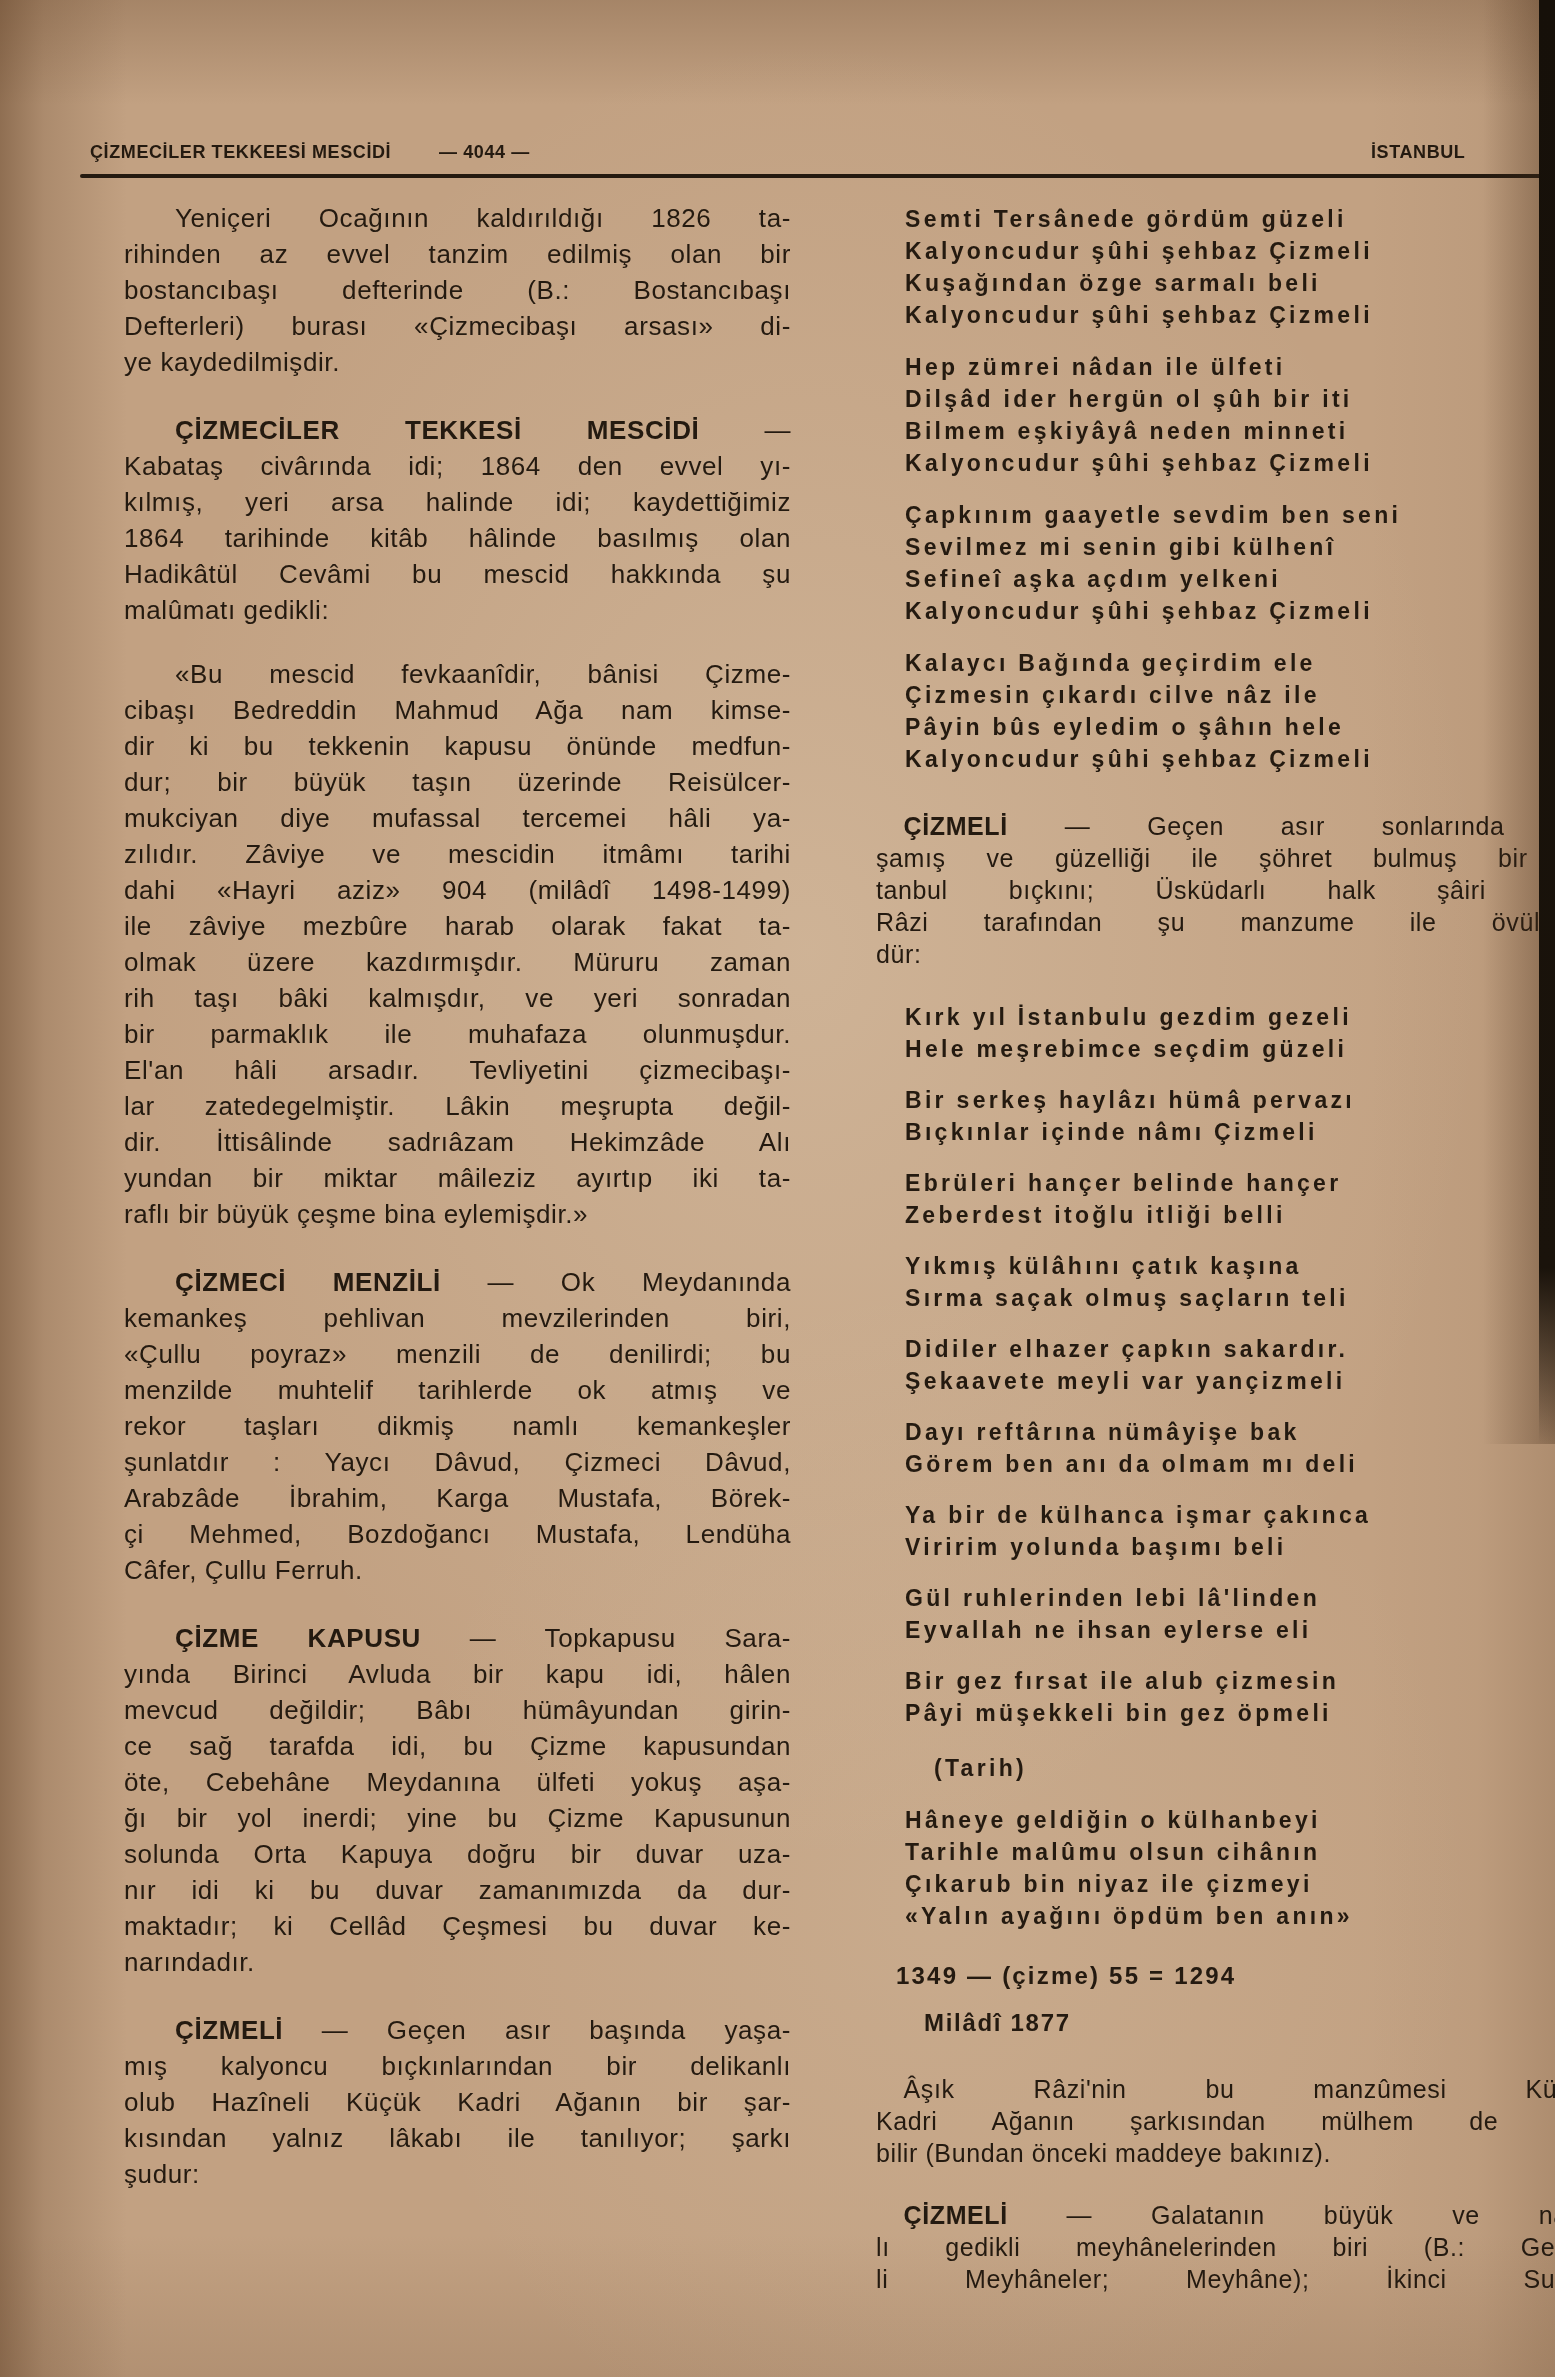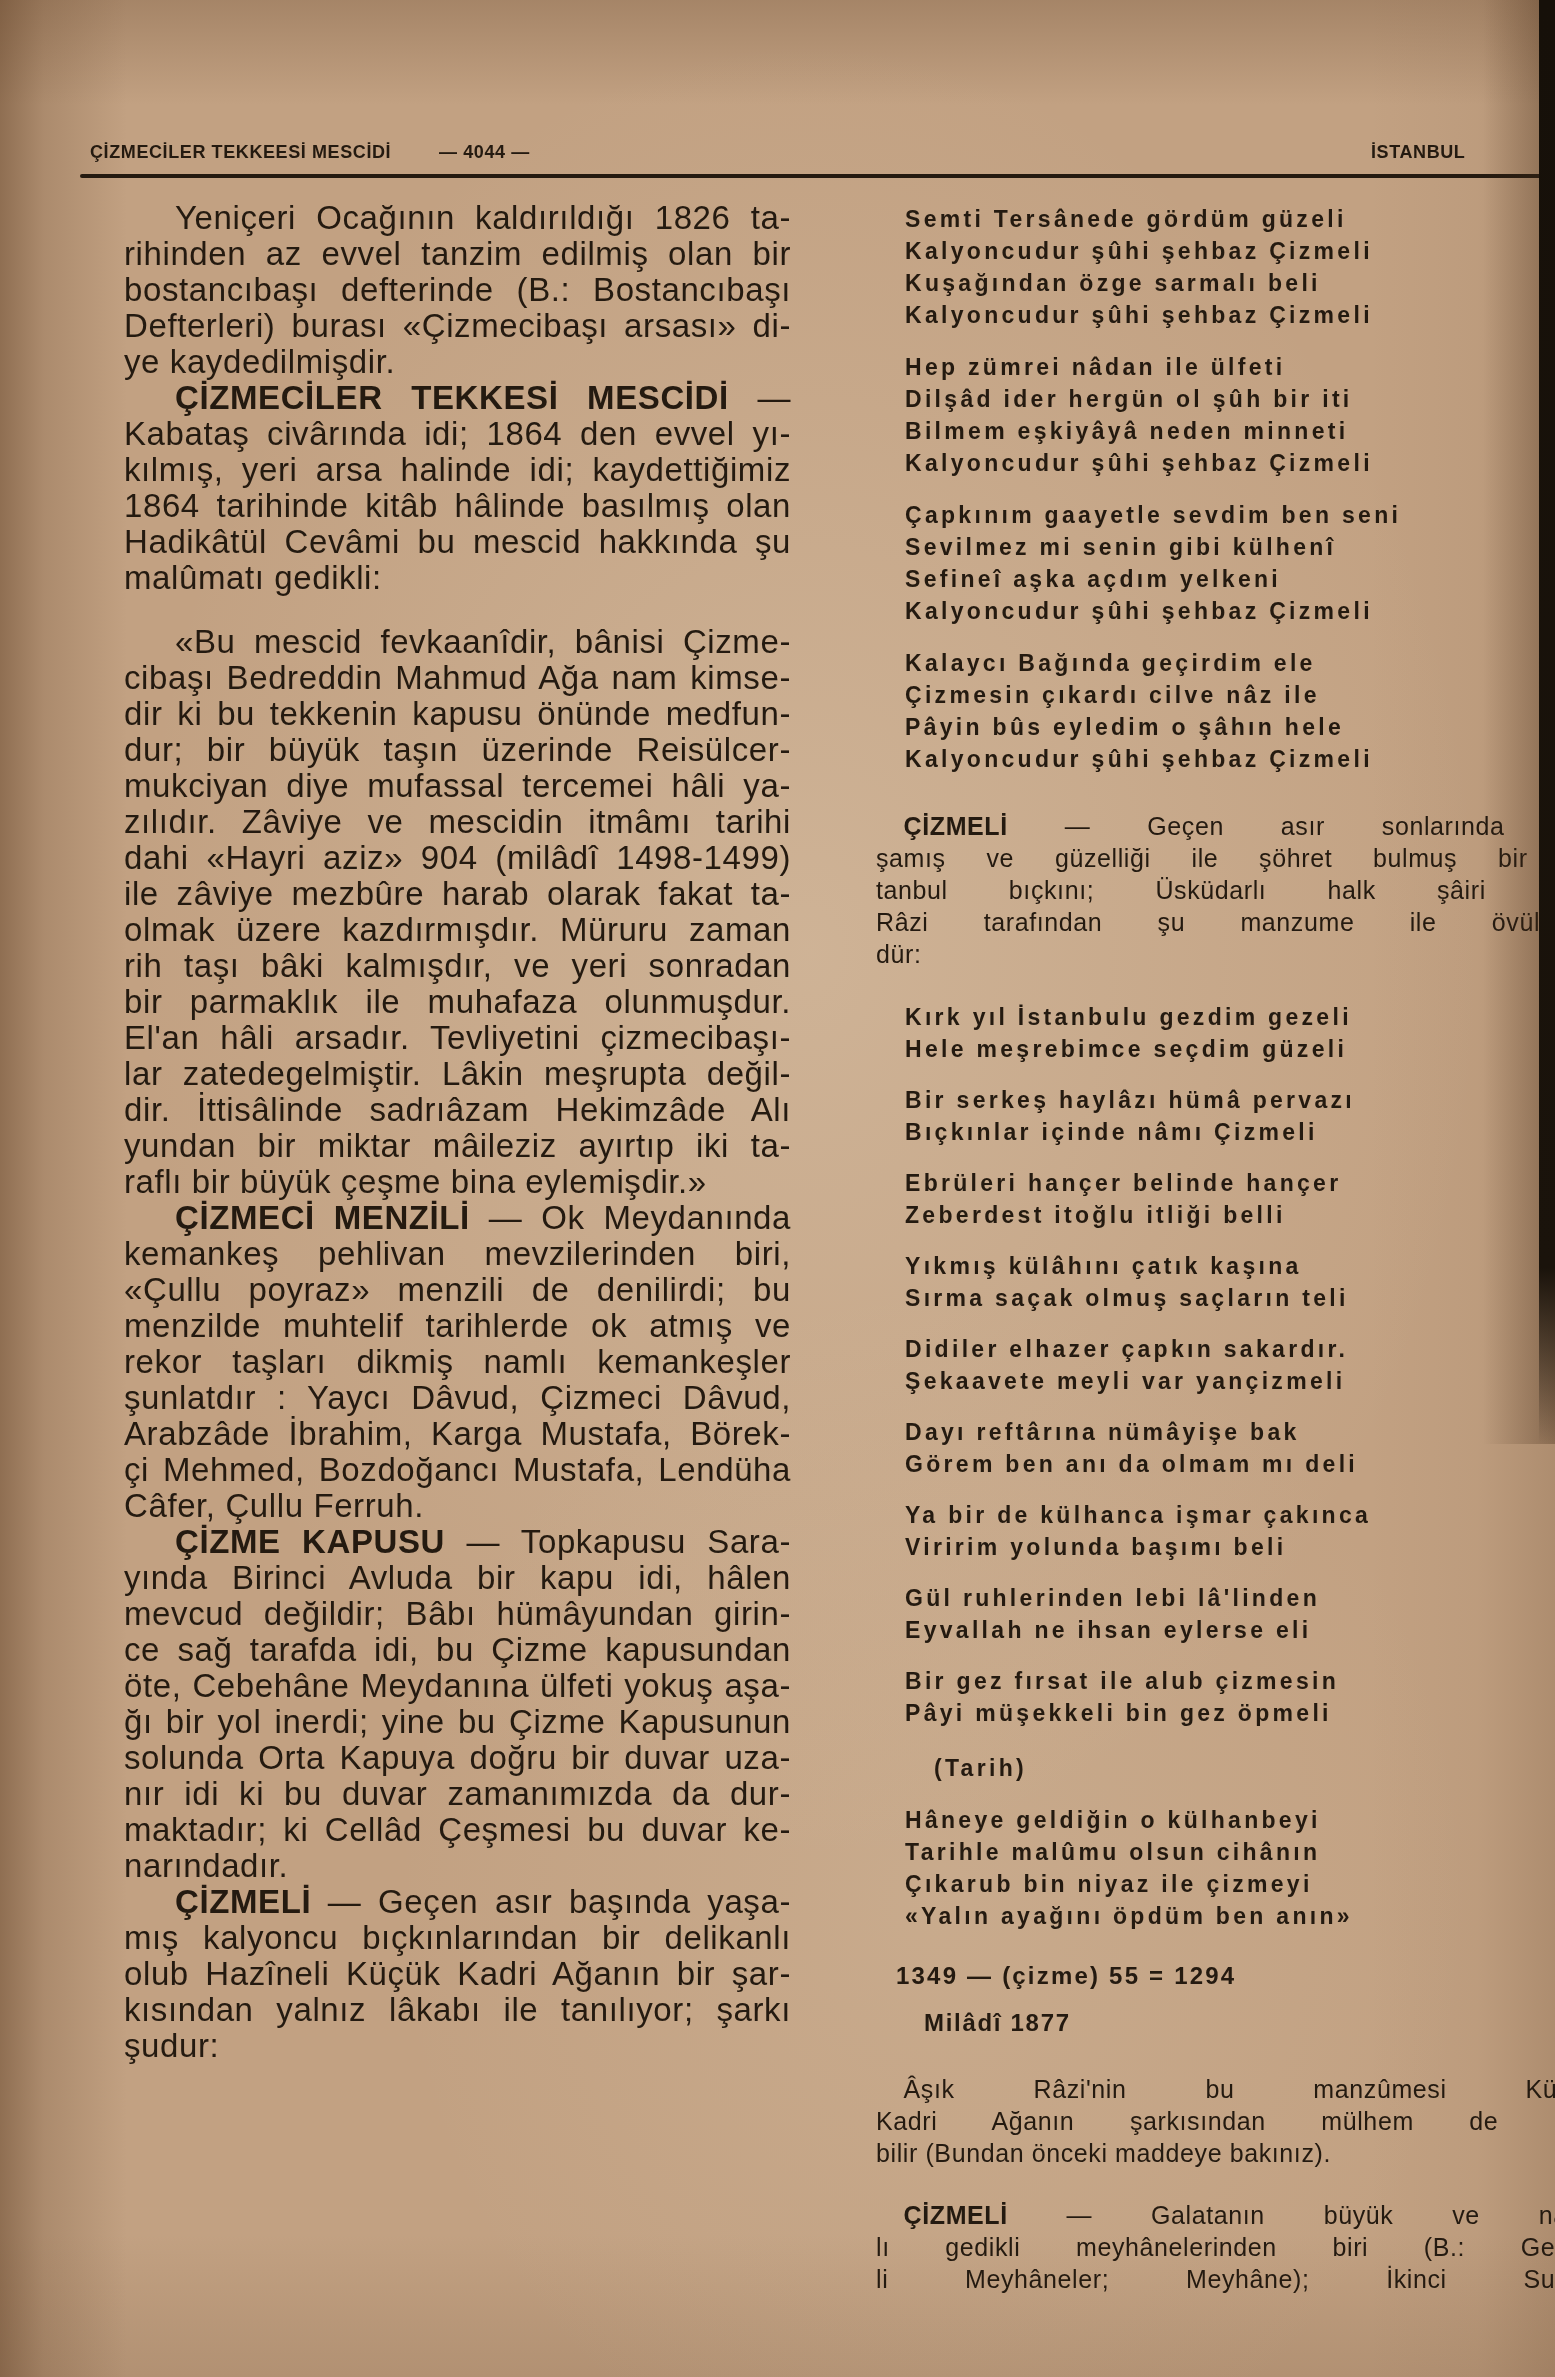--- a/index.html
+++ b/index.html
@@ -15,33 +15,33 @@
       linear-gradient(180deg, rgba(92,60,34,0.28) 0px, rgba(92,60,34,0) 105px),
       linear-gradient(0deg, rgba(92,60,34,0.16) 0px, rgba(92,60,34,0) 143px),
       linear-gradient(270deg, rgba(92,60,34,0.20) 0px, rgba(92,60,34,0.05) 77px, rgba(92,60,34,0) 187px);
   }
   .hdr{position:absolute; top:142px; font-weight:bold; font-size:18px; letter-spacing:0.6px; white-space:nowrap;}
   .hdr-left{left:90px;}
   .hdr-center{left:439px;}
   .hdr-right{left:1371px;}
   .hdr-rule{position:absolute; left:80px; top:174px; width:1475px; height:3.9px; background:#241a10; border-radius:2.2px;}
   .col{position:absolute;}
-  .col-left{left:124px; top:200px; width:667px; font-size:33px; line-height:36px; letter-spacing:0.6px; --indent:51px;}
+  .col-left{left:124px; top:200px; width:667px; font-size:26px; line-height:36px; letter-spacing:0.6px; --indent:51px;}
   .col-right{left:876px; top:203px; width:722px; font-size:25px; line-height:32px; letter-spacing:0.6px; --indent:27.6px;}
   .block{position:relative;}
   .para .line{text-align:justify; text-align-last:justify;}
   .para .line.line-last{text-align-last:left;}
   .para .line:first-child{text-indent:var(--indent);}
   .verse{font-weight:bold; font-size:23px; letter-spacing:3.3px; padding-left:29px;}
   .verse .line{text-align:left; text-align-last:left;}
   .tarih{padding-left:58px;}
   .chrono{font-weight:bold; font-size:24px; letter-spacing:2.2px; padding-left:20px;}
   .miladi{font-weight:bold; font-size:24px; letter-spacing:1.7px; padding-left:48px;}
   .mt28{margin-top:15.4px}.mt34{margin-top:19px}.mt36{margin-top:20px}.mt42{margin-top:23px}
-  .mt50{margin-top:27.6px}.mt54{margin-top:30px}.mt56{margin-top:31px}.mt58{}
+  .mt50{margin-top:27.6px}.mt54{margin-top:30px}.mt56{margin-top:31px}.mt58{margin-top:32px}
   .mt62{margin-top:34px}.mt64{margin-top:35px}
   .gutter{
     position:absolute; right:0; top:0; width:16.5px; height:1444px; z-index:5;
     background:linear-gradient(180deg,#161009 0px,#1a130b 1268px,rgba(26,19,11,0) 1444px);
   }
   .gutter-soft{
     position:absolute; right:0; top:0; width:72px; height:1444px; z-index:4;
     background:linear-gradient(270deg, rgba(70,45,25,0.35), rgba(70,45,25,0) 100%);
   }
   b{font-weight:bold;}

